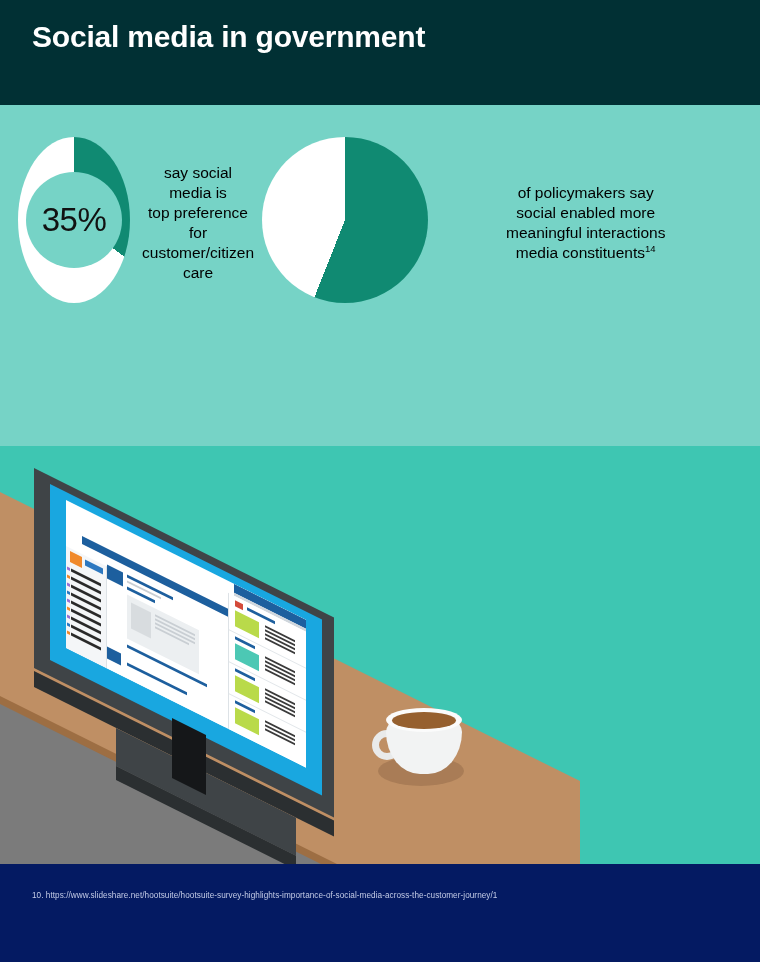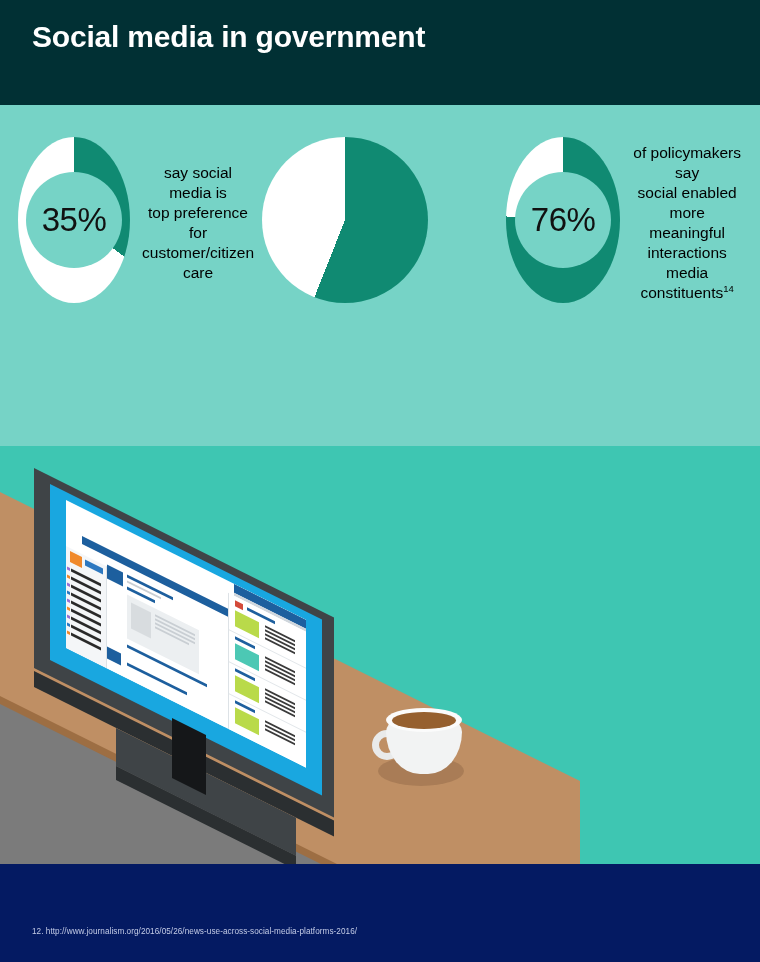--- a/index.html
+++ b/index.html
@@ -374,26 +374,20 @@
 customer/citizen care</span><sup></sup></div>
       </div>
 
       <div class="stat-col">
         <div class="donut-wrap">
           <div class="donut" id="donut1" style="background: conic-gradient(rgb(16, 138, 114) 0deg, rgb(16, 138, 114) 201.6deg, rgb(255, 255, 255) 201.6deg, rgb(255, 255, 255) 360deg);"></div>
         </div>
       </div>
 
       <div class="stat-col">
-        <div class="donut-wrap">
-          <div class="donut" id="donut2" style="background: conic-gradient(rgb(16, 138, 114) 0deg, rgb(16, 138, 114) 273.6deg, rgb(255, 255, 255) 273.6deg, rgb(255, 255, 255) 360deg);"></div>
-          <div class="donut-hole">
-            <span class="donut-value">76%</span>
-          </div>
-        </div>
         <div class="stat-caption"><span>of policymakers say
 social enabled more
 meaningful interactions
 media constituents</span><sup>14</sup></div>
       </div>
 
     </div>
   </div>
 
   <div class="band-scene">
@@ -494,16 +488,16 @@
       <div class="cup-shadow"></div>
       <div class="cup-handle"></div>
       <div class="cup-body"></div>
       <div class="cup-rim"></div>
       <div class="cup-coffee"></div>
     </div>
 
   </div>
 
   <div class="footer">
-    <div class="footnote fn2">12. http://www.journalism.org/2016/05/26/news-use-across-social-media-platforms-2016/</div>
+    <div class="footnote fn0">10. https://www.slideshare.net/hootsuite/hootsuite-survey-highlights-importance-of-social-media-across-the-customer-journey/1</div>
   </div>
 
 </div>
 
 </body></html>

